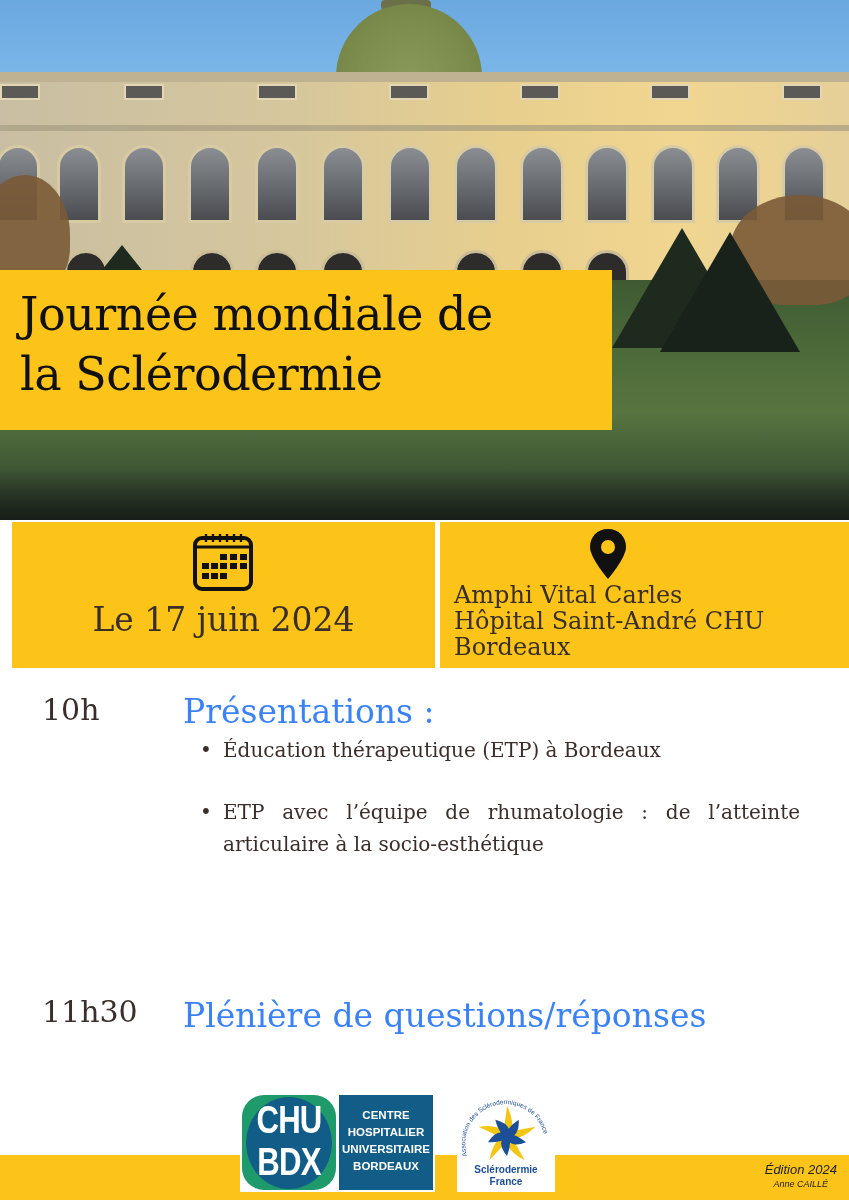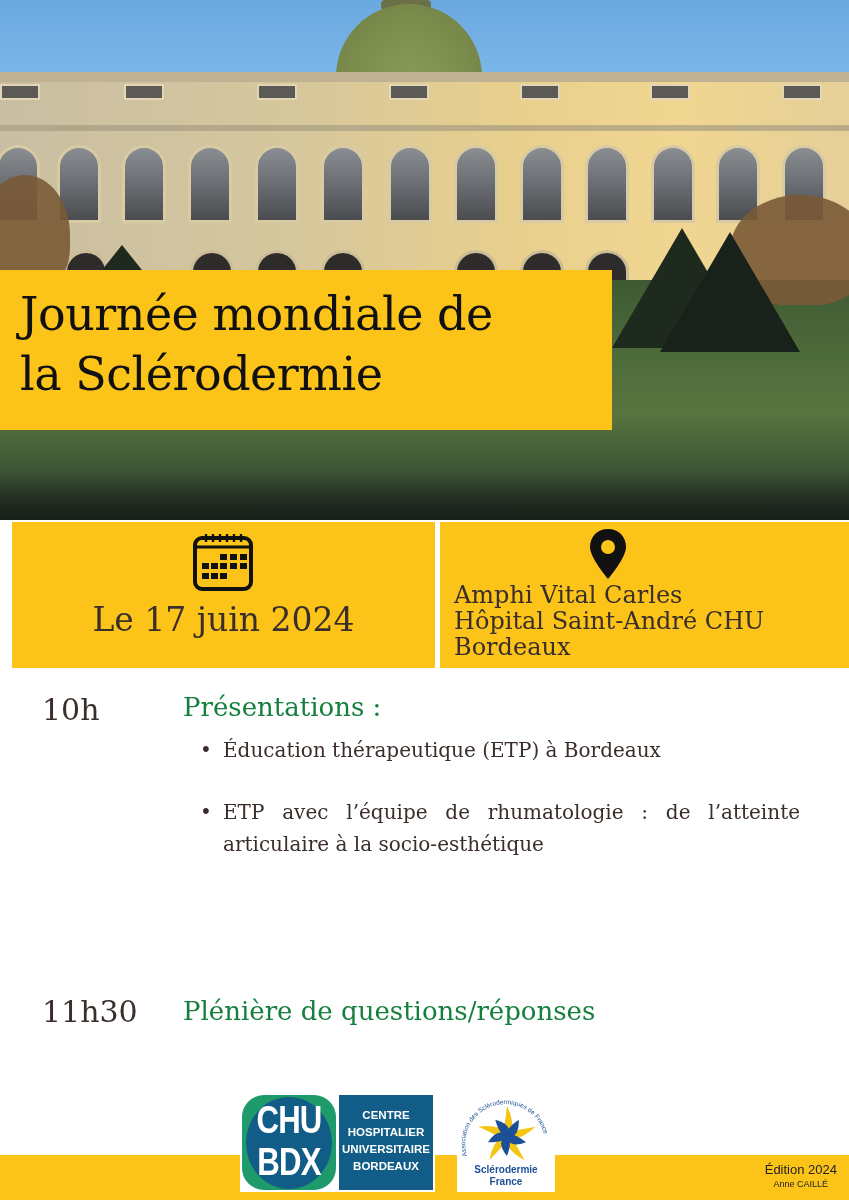--- a/index.html
+++ b/index.html
@@ -38,37 +38,37 @@
   .info-left { width: 423px; height: 146px; position: relative; }
   .info-divider { width: 5px; height: 146px; background: #ffffff; }
   .info-right { flex: 1; height: 146px; position: relative; }
   .cal-icon { position: absolute; left: 180px; top: 8px; width: 62px; height: 62px; }
   .date-text { position: absolute; left: 0; width: 423px; top: 78px; text-align: center; font-size: 33px; color: #3a2e2a; }
   .pin-icon { position: absolute; left: 148px; top: 6px; width: 40px; height: 52px; }
   .venue { position: absolute; left: 14px; top: 60px; font-size: 24px; line-height: 26px; color: #3a2e2a; }
 
   
   .prog-time { position: absolute; font-size: 30px; color: #3a2e2a; }
-  .prog-head { position: absolute; font-size: 26px; color: #15803d; }
+  .prog-head { position: absolute; font-size: 33px; color: #3b82f6; }
   .bullets { position: absolute; left: 200px; top: 734px; width: 600px; list-style: none; }
   .bullet { position: relative; padding-left: 23px; font-size: 20px; line-height: 32px; color: #3a2e2a; text-align: justify; margin-bottom: 30px; }
   .bullet::before { content: "•"; position: absolute; left: 0; top: 0; }
 
   
   .footer-band { position: absolute; left: 0; top: 1155px; width: 849px; height: 45px; background: #fcc419; }
   .chu-logo { position: absolute; left: 240px; top: 1093px; width: 195px; height: 99px; background: #ffffff; padding: 2px; display: flex; gap: 3px; }
   .chu-left { width: 94px; height: 95px; background: #1f9a6a; position: relative; overflow: hidden; border-radius: 22px; }
   .chu-left .circle { position: absolute; left: 4px; top: 2px; width: 86px; height: 92px; border-radius: 50%; background: #125d87; }
   .chu-left .txt { position: absolute; left: 0; top: 4px; width: 94px; text-align: center; color: #fff; font-family: "Liberation Sans", sans-serif; font-weight: bold; font-size: 38px; line-height: 42px; letter-spacing: -1px; transform: scaleX(.82); }
   .chu-right { flex: 1; height: 95px; background: #125d87; color: #fff; font-family: "Liberation Sans", sans-serif; font-weight: bold; font-size: 11.5px; line-height: 17px; text-align: center; padding-top: 12px; }
   .sf-logo { position: absolute; left: 457px; top: 1088px; width: 98px; height: 104px; background: #ffffff; }
   .sf-star { position: absolute; left: 18px; top: 16px; width: 64px; height: 64px; }
   .sf-name { position: absolute; left: 0; top: 76px; width: 98px; text-align: center; color: #1c4f97; font-family: "Liberation Sans", sans-serif; font-weight: bold; font-size: 10px; line-height: 12px; }
   .sf-arc { position: absolute; left: 0; top: 0; width: 98px; height: 80px; }
-  .edition { position: absolute; right: 12px; top: 1162px; text-align: right; font-family: "Liberation Sans", sans-serif; color: #222; }
+  .edition { position: absolute; right: 12px; top: 1162px; text-align: right; font-family: "Liberation Sans", sans-serif; font-style: italic; color: #222; }
   .edition .e1 { font-size: 13px; line-height: 16px; }
   .edition .e2 { font-size: 9px; line-height: 13px; text-align: center; }
 </style>
 </head>
 <body>
 
 <div class="hero">
   <div class="dome-top"></div>
   <div class="dome"></div>
   <div class="building"></div>

